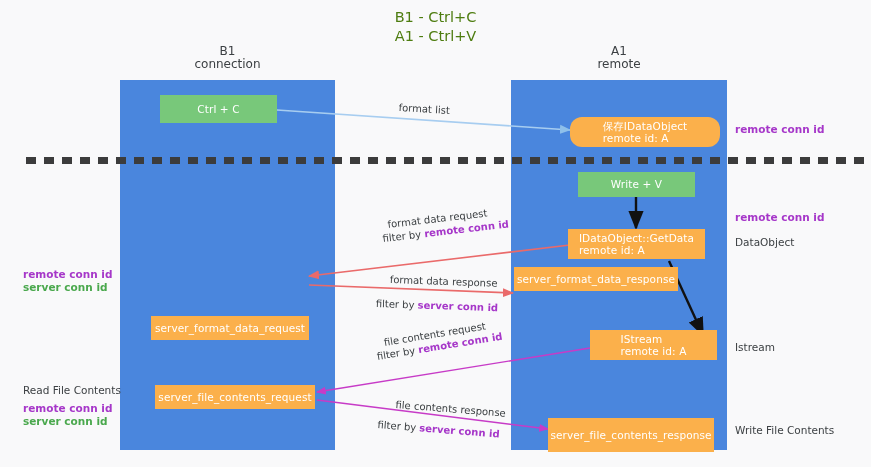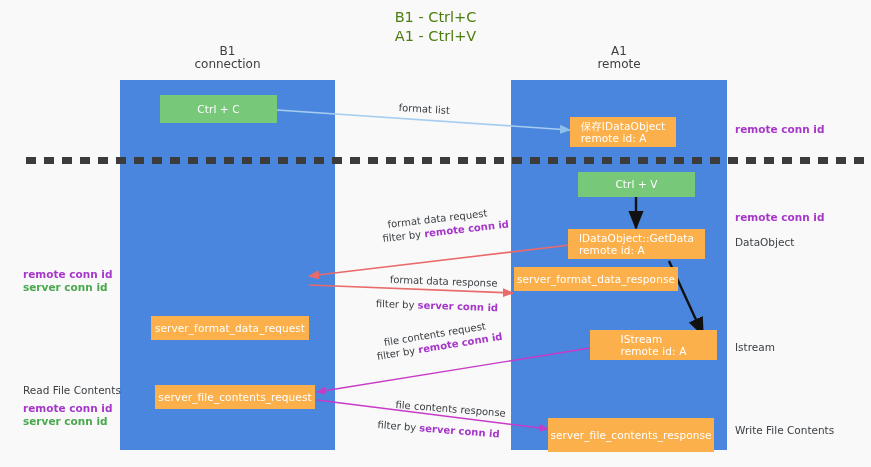--- a/index.html
+++ b/index.html
@@ -101,24 +101,24 @@
 
     <line x1="669" y1="261" x2="703" y2="335" stroke="#111111" stroke-width="2.4" marker-end="url(#ar-blk)"></line>
 
     <line x1="590" y1="348" x2="317" y2="392" stroke="#c73bc7" stroke-width="1.4" marker-end="url(#ar-mag)"></line>
 
     <line x1="317" y1="400" x2="548" y2="429" stroke="#c73bc7" stroke-width="1.4" marker-end="url(#ar-mag)"></line>
   </svg>
 
   <div class="abs box green" style="left:160px;top:95px;width:117px;height:28px;">Ctrl + C</div>
 
-  <div class="abs box orange" style="left:570px;top:117px;width:106px;height:30px;">保存IDataObject
+  <div class="abs box orange" style="left:570px;top:117px;width:150px;height:30px;border-radius:12px;">保存IDataObject
 remote id: A</div>
 
-  <div class="abs box green" style="left:578px;top:172px;width:117px;height:25px;">Ctrl + V</div>
+  <div class="abs box green" style="left:578px;top:172px;width:117px;height:25px;">Write + V</div>
 
   <div class="abs box orange" style="left:568px;top:229px;width:137px;height:30px;">IDataObject::GetData
 remote id: A</div>
 
   <div class="abs box orange" style="left:151px;top:269px;width:158px;height:24px;margin-top:47px;">server_format_data_request</div>
 
   <div class="abs box orange" style="left:514px;top:267px;width:164px;height:24px;">server_format_data_response</div>
 
   <div class="abs box orange" style="left:590px;top:330px;width:127px;height:30px;">IStream
 remote id: A</div>

